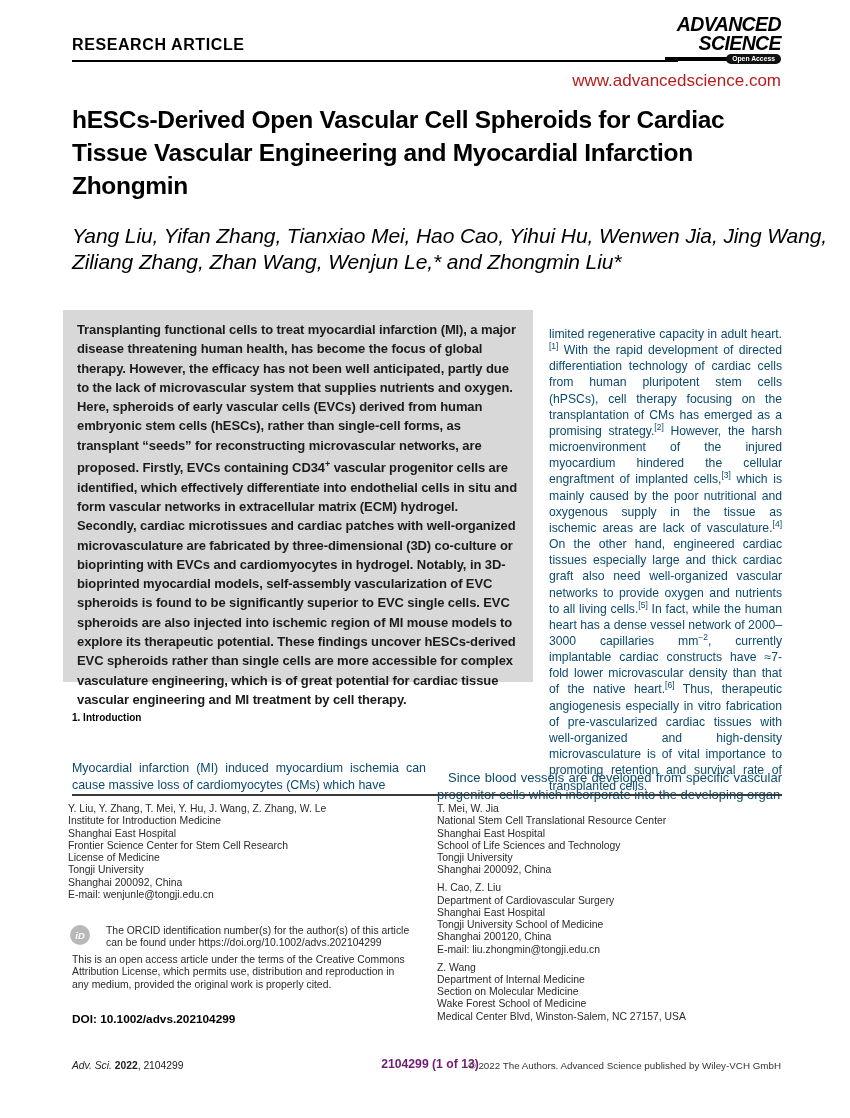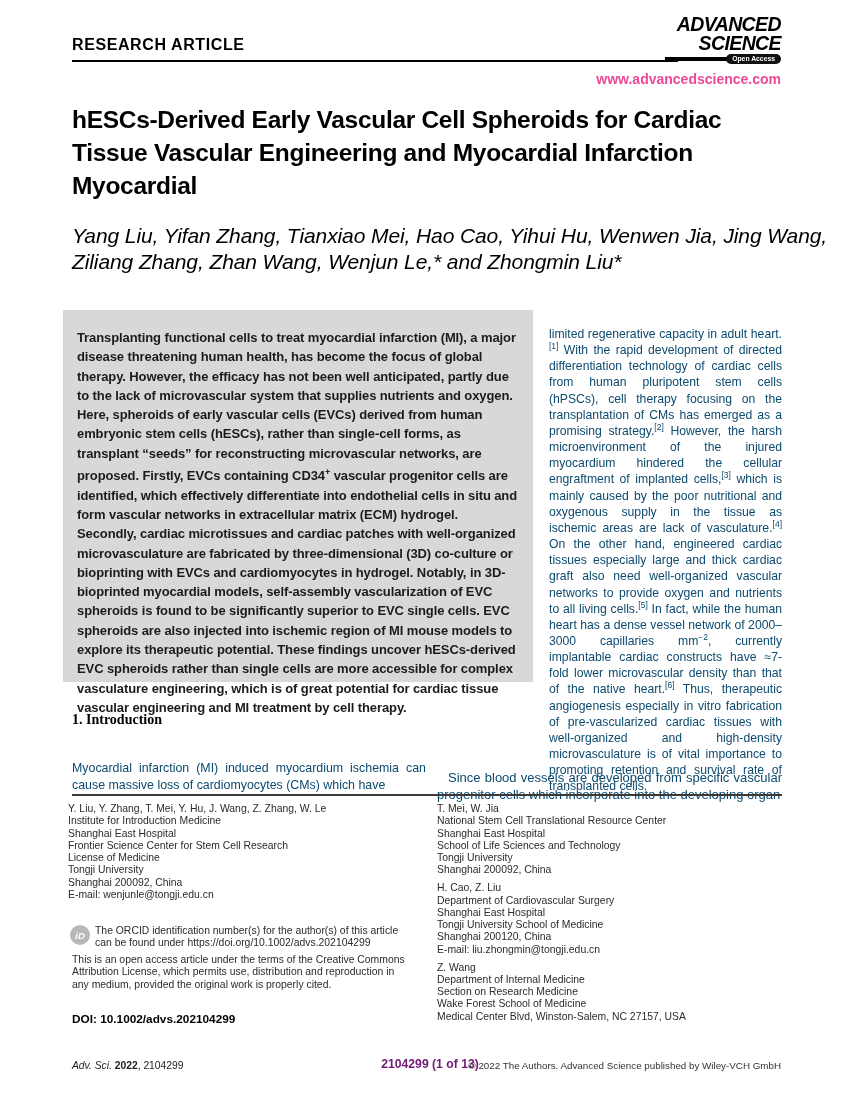--- a/index.html
+++ b/index.html
@@ -10,50 +10,50 @@
   .article-type{position:absolute;left:72px;top:36px;font-size:16px;font-weight:bold;
                 letter-spacing:.6px;color:#000;}
   .header-rule{position:absolute;left:72px;top:60px;width:606px;height:2.4px;background:#000;}
   .logo{position:absolute;right:69px;top:15px;text-align:right;}
   .logo-line{font-weight:bold;font-style:italic;font-size:19.5px;line-height:18.5px;
              letter-spacing:-.6px;color:#000;}
   .logo-bar-row{display:flex;align-items:center;justify-content:flex-end;margin-top:2px;}
   .logo-bar{height:3.6px;background:#000;width:62px;}
   .oa-pill{background:#111;color:#fff;font-size:6.8px;font-weight:bold;
            padding:1px 6px 1.5px 6px;border-radius:6px;margin-left:-1px;line-height:7px;}
-  .website{position:absolute;right:69px;top:71px;font-size:14px;font-weight:bold;color:#ec4899;}
+  .website{position:absolute;right:69px;top:71px;font-size:17px;font-weight:normal;color:#b91c1c;}
 
   
   .title{position:absolute;left:72px;top:103px;font-size:24.5px;font-weight:bold;
          line-height:33px;letter-spacing:-.3px;color:#000;}
   .authors{position:absolute;left:72px;top:223px;font-size:21px;font-style:italic;
            line-height:26px;letter-spacing:-.1px;color:#000;}
 
   
   .abstract-box{position:absolute;left:63px;top:310px;width:470px;height:372px;background:#d8d8d8;}
-  .abstract-text{margin:18px 14px;font-size:13px;font-weight:bold;line-height:19.3px;
+  .abstract-text{margin:10px 14px;font-size:13px;font-weight:bold;line-height:19.3px;
                  color:#1b1b1b;letter-spacing:-.1px;text-align:left;}
   .abstract-text sup{font-size:9px;}
 
   
   .serif{font-family:Liberation Sans, sans-serif;color:#0c4a6e;text-align:justify;margin-top:20px;}
   .col-narrow{position:absolute;left:549px;top:306px;width:233px;font-size:12.2px;line-height:16.15px;}
   .col-narrow sup{font-size:8.5px;line-height:0;}
-  .intro-heading{position:absolute;left:72px;top:712px;font-size:14px;font-weight:bold;color:#000;font-family:Liberation Serif, serif;}
+  .intro-heading{position:absolute;left:72px;top:712px;font-size:10px;font-weight:bold;color:#000;}
   .intro-left{position:absolute;left:72px;top:740px;width:354px;font-size:12.4px;line-height:17.2px;}
   .intro-right{position:absolute;left:437px;top:749px;width:345px;font-size:13px;
                line-height:17.2px;text-indent:11px;}
 
   
   .footnote-rule{position:absolute;left:72px;top:794px;width:710px;height:1.6px;background:#3a3a3a;}
   .fn{font-size:10.4px;line-height:12.3px;color:#2b2b2b;}
   .fn-left{position:absolute;left:68px;top:803px;width:360px;}
   .fn-right{position:absolute;left:437px;top:803px;width:348px;}
   .fn-block{margin-bottom:5.5px;}
-  .orcid-row{position:absolute;left:70px;top:925px;width:380px;display:flex;gap:5px;}
+  .orcid-row{position:absolute;left:70px;top:925px;width:380px;display:flex;gap:16px;}
   .orcid-icon{width:20px;height:20px;border-radius:50%;background:#b8b8b8;color:#fff;
               font-size:9.5px;font-weight:bold;font-style:italic;display:flex;
               align-items:center;justify-content:center;flex:0 0 20px;}
   .copyright{position:absolute;left:72px;top:954px;width:380px;}
   .doi-line{position:absolute;left:72px;top:1012px;font-size:11.8px;font-weight:bold;color:#000;}
 
   
   .footer-left{position:absolute;left:72px;top:1060px;font-size:10.3px;color:#222;}
   .footer-left .it{font-style:italic;}
   .footer-left .bd{font-weight:bold;}
@@ -73,23 +73,23 @@
     <div class="logo-line">ADVANCED</div>
     <div class="logo-line">SCIENCE</div>
     <div class="logo-bar-row">
       <div class="logo-bar"></div>
       <div class="oa-pill">Open Access</div>
     </div>
   </div>
   <div class="website">www.advancedscience.com</div>
 
   <div class="title">
-    <div>hESCs-Derived Early Vascular Cell Spheroids for Cardiac</div>
+    <div>hESCs-Derived Open Vascular Cell Spheroids for Cardiac</div>
     <div>Tissue Vascular Engineering and Myocardial Infarction</div>
-    <div>Myocardial</div>
+    <div>Zhongmin</div>
   </div>
 
   <div class="authors">
     <div>Yang Liu, Yifan Zhang, Tianxiao Mei, Hao Cao, Yihui Hu, Wenwen Jia, Jing Wang,</div>
     <div>Ziliang Zhang, Zhan Wang, Wenjun Le,* and Zhongmin Liu*</div>
   </div>
 
   <div class="abstract-box">
     <div class="abstract-text"><span>Transplanting functional cells to treat myocardial infarction (MI), a major disease threatening human health, has become the focus of global therapy. However, the efficacy has not been well anticipated, partly due to the lack of microvascular system that supplies nutrients and oxygen. Here, spheroids of early vascular cells (EVCs) derived from human embryonic stem cells (hESCs), rather than single-cell forms, as transplant “seeds” for reconstructing microvascular networks, are proposed. Firstly, EVCs containing CD34</span><sup>+</sup><span> vascular progenitor cells are identified, which effectively differentiate into endothelial cells in situ and form vascular networks in extracellular matrix (ECM) hydrogel. Secondly, cardiac microtissues and cardiac patches with well-organized microvasculature are fabricated by three-dimensional (3D) co-culture or bioprinting with EVCs and cardiomyocytes in hydrogel. Notably, in 3D-bioprinted myocardial models, self-assembly vascularization of EVC spheroids is found to be significantly superior to EVC single cells. EVC spheroids are also injected into ischemic region of MI mouse models to explore its therapeutic potential. These findings uncover hESCs-derived EVC spheroids rather than single cells are more accessible for complex vasculature engineering, which is of great potential for cardiac tissue vascular engineering and MI treatment by cell therapy.</span></div>
   </div>
@@ -142,21 +142,21 @@
       <div>H. Cao, Z. Liu</div>
       <div>Department of Cardiovascular Surgery</div>
       <div>Shanghai East Hospital</div>
       <div>Tongji University School of Medicine</div>
       <div>Shanghai 200120, China</div>
       <div>E-mail:  liu.zhongmin@tongji.edu.cn</div>
     </div>
     <div class="fn-block">
       <div>Z. Wang</div>
       <div>Department of Internal Medicine</div>
-      <div>Section on Research Medicine</div>
+      <div>Section on Molecular Medicine</div>
       <div>Wake Forest School of Medicine</div>
       <div>Medical Center Blvd, Winston-Salem, NC 27157, USA</div>
     </div>
   </div>
 
   <div class="footer-left">
     <span class="it">Adv. Sci.</span>
     <span class="bd">2022</span><span>, 2104299</span>
   </div>
   <div class="footer-center">2104299 (1 of 13)</div>

